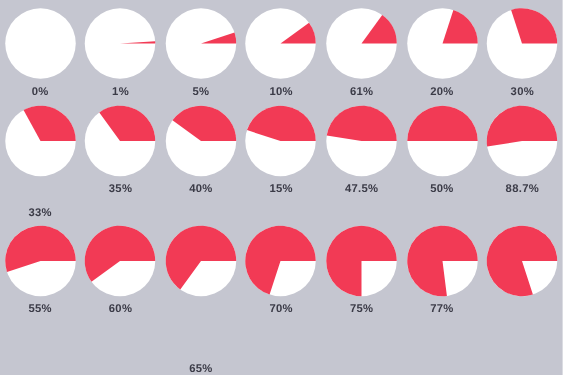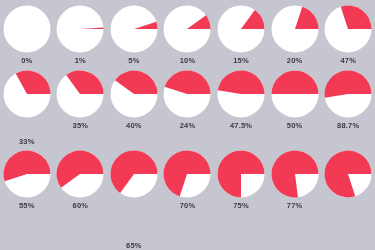--- a/index.html
+++ b/index.html
@@ -102,75 +102,75 @@
         </div>
         <div class="pie-label" style="color: rgb(59, 59, 71);">10%</div>
       </div>
       <div class="cell">
         <div class="pie-wrap">
           <svg class="pie" viewBox="0 0 48 48">
             <circle cx="24" cy="24" r="23.5" fill="#ffffff"></circle>
             <path d="M 24 24 L 47.500 24.000 A 23.5 23.5 0 0 0 37.813 4.988 Z" fill="#f23a55"></path>
           </svg>
         </div>
+        <div class="pie-label" style="color: rgb(59, 59, 71);">61%</div>
+      </div>
+      <div class="cell">
+        <div class="pie-wrap">
+          <svg class="pie" viewBox="0 0 48 48">
+            <circle cx="24" cy="24" r="23.5" fill="#ffffff"></circle>
+            <path d="M 24 24 L 47.500 24.000 A 23.5 23.5 0 0 0 31.262 1.650 Z" fill="#f23a55"></path>
+          </svg>
+        </div>
+        <div class="pie-label" style="color: rgb(59, 59, 71);">20%</div>
+      </div>
+      <div class="cell">
+        <div class="pie-wrap">
+          <svg class="pie" viewBox="0 0 48 48">
+            <circle cx="24" cy="24" r="23.5" fill="#ffffff"></circle>
+            <path d="M 24 24 L 47.500 24.000 A 23.5 23.5 0 0 0 16.738 1.650 Z" fill="#f23a55"></path>
+          </svg>
+        </div>
+        <div class="pie-label" style="color: rgb(59, 59, 71);">30%</div>
+      </div>
+      <div class="cell">
+        <div class="pie-wrap">
+          <svg class="pie" viewBox="0 0 48 48">
+            <circle cx="24" cy="24" r="23.5" fill="#ffffff"></circle>
+            <path d="M 24 24 L 47.500 24.000 A 23.5 23.5 0 0 0 12.679 3.407 Z" fill="#f23a55"></path>
+          </svg>
+        </div>
+        <div class="pie-label" style="color: rgb(59, 59, 71); margin-top: 20px;">33%</div>
+      </div>
+      <div class="cell">
+        <div class="pie-wrap">
+          <svg class="pie" viewBox="0 0 48 48">
+            <circle cx="24" cy="24" r="23.5" fill="#ffffff"></circle>
+            <path d="M 24 24 L 47.500 24.000 A 23.5 23.5 0 0 0 10.187 4.988 Z" fill="#f23a55"></path>
+          </svg>
+        </div>
+        <div class="pie-label" style="color: rgb(59, 59, 71);">35%</div>
+      </div>
+      <div class="cell">
+        <div class="pie-wrap">
+          <svg class="pie" viewBox="0 0 48 48">
+            <circle cx="24" cy="24" r="23.5" fill="#ffffff"></circle>
+            <path d="M 24 24 L 47.500 24.000 A 23.5 23.5 0 0 0 4.988 10.187 Z" fill="#f23a55"></path>
+          </svg>
+        </div>
+        <div class="pie-label" style="color: rgb(59, 59, 71);">40%</div>
+      </div>
+      <div class="cell">
+        <div class="pie-wrap">
+          <svg class="pie" viewBox="0 0 48 48">
+            <circle cx="24" cy="24" r="23.5" fill="#ffffff"></circle>
+            <path d="M 24 24 L 47.500 24.000 A 23.5 23.5 0 0 0 1.650 16.738 Z" fill="#f23a55"></path>
+          </svg>
+        </div>
         <div class="pie-label" style="color: rgb(59, 59, 71);">15%</div>
-      </div>
-      <div class="cell">
-        <div class="pie-wrap">
-          <svg class="pie" viewBox="0 0 48 48">
-            <circle cx="24" cy="24" r="23.5" fill="#ffffff"></circle>
-            <path d="M 24 24 L 47.500 24.000 A 23.5 23.5 0 0 0 31.262 1.650 Z" fill="#f23a55"></path>
-          </svg>
-        </div>
-        <div class="pie-label" style="color: rgb(59, 59, 71);">20%</div>
-      </div>
-      <div class="cell">
-        <div class="pie-wrap">
-          <svg class="pie" viewBox="0 0 48 48">
-            <circle cx="24" cy="24" r="23.5" fill="#ffffff"></circle>
-            <path d="M 24 24 L 47.500 24.000 A 23.5 23.5 0 0 0 16.738 1.650 Z" fill="#f23a55"></path>
-          </svg>
-        </div>
-        <div class="pie-label" style="color: rgb(59, 59, 71);">47%</div>
-      </div>
-      <div class="cell">
-        <div class="pie-wrap">
-          <svg class="pie" viewBox="0 0 48 48">
-            <circle cx="24" cy="24" r="23.5" fill="#ffffff"></circle>
-            <path d="M 24 24 L 47.500 24.000 A 23.5 23.5 0 0 0 12.679 3.407 Z" fill="#f23a55"></path>
-          </svg>
-        </div>
-        <div class="pie-label" style="color: rgb(59, 59, 71); margin-top: 20px;">33%</div>
-      </div>
-      <div class="cell">
-        <div class="pie-wrap">
-          <svg class="pie" viewBox="0 0 48 48">
-            <circle cx="24" cy="24" r="23.5" fill="#ffffff"></circle>
-            <path d="M 24 24 L 47.500 24.000 A 23.5 23.5 0 0 0 10.187 4.988 Z" fill="#f23a55"></path>
-          </svg>
-        </div>
-        <div class="pie-label" style="color: rgb(59, 59, 71);">35%</div>
-      </div>
-      <div class="cell">
-        <div class="pie-wrap">
-          <svg class="pie" viewBox="0 0 48 48">
-            <circle cx="24" cy="24" r="23.5" fill="#ffffff"></circle>
-            <path d="M 24 24 L 47.500 24.000 A 23.5 23.5 0 0 0 4.988 10.187 Z" fill="#f23a55"></path>
-          </svg>
-        </div>
-        <div class="pie-label" style="color: rgb(59, 59, 71);">40%</div>
-      </div>
-      <div class="cell">
-        <div class="pie-wrap">
-          <svg class="pie" viewBox="0 0 48 48">
-            <circle cx="24" cy="24" r="23.5" fill="#ffffff"></circle>
-            <path d="M 24 24 L 47.500 24.000 A 23.5 23.5 0 0 0 1.650 16.738 Z" fill="#f23a55"></path>
-          </svg>
-        </div>
-        <div class="pie-label" style="color: rgb(59, 59, 71);">24%</div>
       </div>
       <div class="cell">
         <div class="pie-wrap">
           <svg class="pie" viewBox="0 0 48 48">
             <circle cx="24" cy="24" r="23.5" fill="#ffffff"></circle>
             <path d="M 24 24 L 47.500 24.000 A 23.5 23.5 0 0 0 0.789 20.324 Z" fill="#f23a55"></path>
           </svg>
         </div>
         <div class="pie-label" style="color: rgb(59, 59, 71);">47.5%</div>
       </div>

